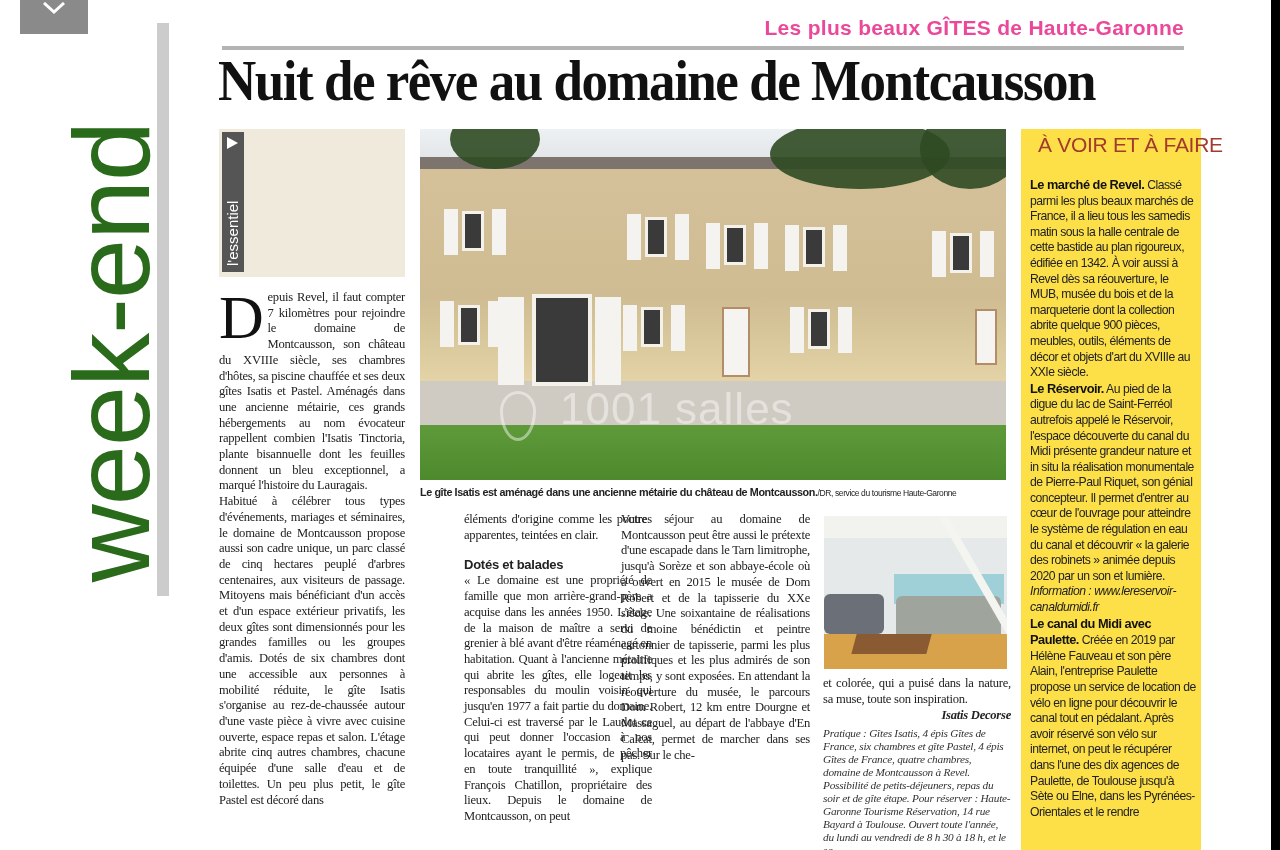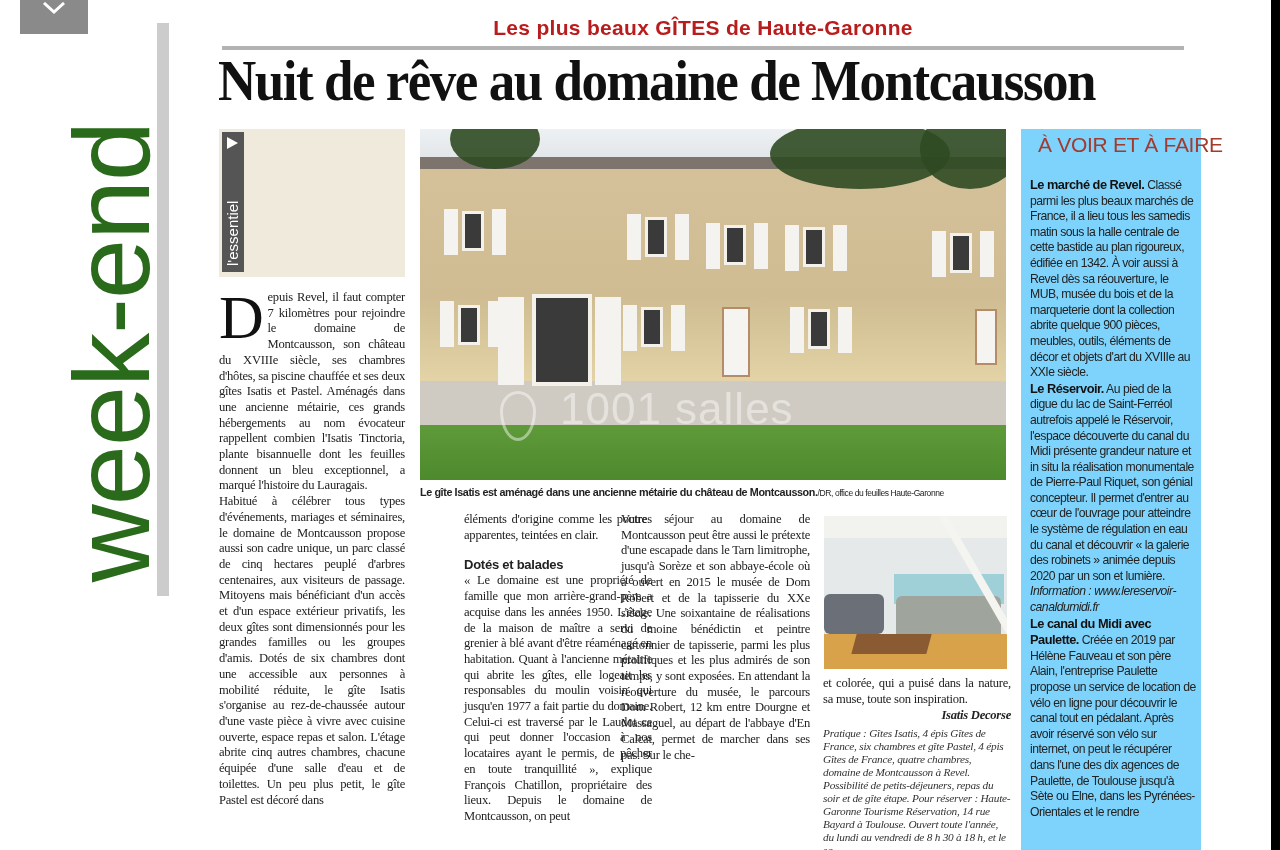--- a/index.html
+++ b/index.html
@@ -7,21 +7,21 @@
   body { position: relative; font-family: "Liberation Serif", serif; color: #1a1a1a; }
 
   .viewer-btn { position: absolute; left: 20px; top: 0; width: 68px; height: 34px; background: #8a8a8a; display: flex; align-items: flex-start; justify-content: center; cursor: pointer; }
   .viewer-btn svg { margin-top: 2px; }
   .right-edge { position: absolute; right: 0; top: 0; width: 9px; height: 850px; background: #000; }
 
   .weekend { position: absolute; left: 62px; top: 102px; width: 100px; height: 500px; }
   .weekend span { position: absolute; left: 50%; top: 50%; transform: translate(-50%, -50%) rotate(-90deg); font-family: "Liberation Sans", sans-serif; font-size: 108px; line-height: 1; color: #2a6a1b; white-space: nowrap; letter-spacing: -1px; }
   .gray-rule { position: absolute; left: 157px; top: 23px; width: 12px; height: 573px; background: #cccccc; }
 
-  .kicker { position: absolute; left: 222px; top: 16px; width: 962px; text-align: center; font-family: "Liberation Sans", sans-serif; font-weight: bold; font-size: 21px; color: #b91c1c; letter-spacing: 0.3px; }
+  .kicker { position: absolute; left: 222px; top: 16px; width: 962px; text-align: right; font-family: "Liberation Sans", sans-serif; font-weight: bold; font-size: 21px; color: #ec4899; letter-spacing: 0.3px; }
   .kicker-rule { position: absolute; left: 222px; top: 46px; width: 962px; height: 4px; background: #b3b3b3; }
   .headline { position: absolute; left: 218px; top: 52px; width: 990px; font-family: "Liberation Serif", serif; font-size: 57px; line-height: 1; color: #111; letter-spacing: -1.6px; white-space: nowrap; transform: scaleX(0.93); transform-origin: left top; }
 
   .essentiel { position: absolute; left: 219px; top: 129px; width: 186px; height: 148px; background: #efeadb; }
   .essentiel .tab { position: absolute; left: 3px; top: 3px; width: 22px; height: 140px; background: #555; color: #fff; }
   .essentiel .tab .tri { position: absolute; left: 5px; top: 5px; width: 0; height: 0; border-top: 6px solid transparent; border-bottom: 6px solid transparent; border-left: 11px solid #fff; }
   .essentiel .tab .lbl { position: absolute; left: 50%; bottom: 6px; transform-origin: left bottom; transform: translateX(8px) rotate(-90deg); font-family: "Liberation Sans", sans-serif; font-size: 15px; white-space: nowrap; color: #fff; }
   .essentiel .txt { position: absolute; left: 39px; top: 3px; width: 145px; font-family: "Liberation Sans", sans-serif; font-size: 12.2px; line-height: 15.6px; color: #222; letter-spacing: -0.4px; }
 
   .body-col { position: absolute; font-family: "Liberation Serif", serif; font-size: 12.6px; line-height: 15.7px; text-align: justify; color: #222; letter-spacing: -0.25px; hyphens: auto; }
@@ -54,21 +54,21 @@
 
   .photo-small { position: absolute; left: 824px; top: 516px; width: 183px; height: 153px; overflow: hidden; background: #e6e9ea; }
   .photo-small .ceil { position: absolute; left: 0; top: 0; width: 100%; height: 22px; background: #f2f2ee; }
   .photo-small .aqua { position: absolute; left: 70px; top: 58px; width: 110px; height: 30px; background: #9fd0d8; }
   .photo-small .sofa1 { position: absolute; left: 0; top: 78px; width: 60px; height: 40px; background: #6b7078; border-radius: 6px; }
   .photo-small .sofa2 { position: absolute; left: 72px; top: 80px; width: 105px; height: 46px; background: #9fa49c; border-radius: 6px; }
   .photo-small .floor { position: absolute; left: 0; top: 118px; width: 100%; height: 35px; background: #d8a24a; }
   .photo-small .table { position: absolute; left: 30px; top: 118px; width: 75px; height: 20px; background: #8a5a32; transform: skewX(-15deg); }
   .photo-small .beam { position: absolute; left: 115px; top: 0; width: 8px; height: 160px; background: #f4f4f0; transform: rotate(-30deg); transform-origin: top; }
 
-  .sidebar { position: absolute; left: 1021px; top: 129px; width: 180px; height: 721px; background: #7dd3fc; }
+  .sidebar { position: absolute; left: 1021px; top: 129px; width: 180px; height: 721px; background: #fde047; }
   .sidebar .title { position: absolute; left: 17px; top: 4px; font-family: "Liberation Sans", sans-serif; font-size: 21px; color: #a33a2e; white-space: nowrap; letter-spacing: -0.3px; }
   .sidebar .sb-body { position: absolute; left: 9px; top: 48px; width: 168px; font-family: "Liberation Sans", sans-serif; font-size: 12.2px; line-height: 15.6px; color: #222; letter-spacing: -0.5px; }
   .sidebar .sb-body b { font-size: 12.8px; color: #111; }
   .sidebar .sb-body i { font-style: italic; }
 </style>
 </head>
 <body>
 
 <div class="viewer-btn">
   <svg width="28" height="14" viewBox="0 0 28 14">
@@ -133,21 +133,21 @@
     <div class="win" style="left:388px;top:180px"></div>
     <div class="shutter" style="left:418px;top:178px"></div>
   <div class="door" style="left:555px;top:180px;width:22px;height:56px"></div>
   <div class="tree" style="left:30px;top:-20px;width:90px;height:60px"></div>
   <div class="tree" style="left:350px;top:-10px;width:180px;height:70px"></div>
   <div class="tree" style="left:500px;top:-20px;width:100px;height:80px"></div>
   <div class="pin"></div>
   <div class="watermark">1001 salles</div>
 </div>
 <div class="caption">
-  <span>Le gîte Isatis est aménagé dans une ancienne métairie du château de Montcausson.</span><span class="credit">/DR, office du feuilles Haute-Garonne</span>
+  <span>Le gîte Isatis est aménagé dans une ancienne métairie du château de Montcausson.</span><span class="credit">/DR, service du tourisme Haute-Garonne</span>
 </div>
 
 <div class="body-col col2">
   <p>éléments d'origine comme les poutres apparentes, teintées en clair.</p>
   <div class="subhead">Dotés et balades</div>
   <p>« Le domaine est une propriété de famille que mon arrière-grand-père a acquise dans les années 1950. L'étage de la maison de maître a servi de grenier à blé avant d'être réaménagé en habitation. Quant à l'ancienne métairie qui abrite les gîtes, elle logeait les responsables du moulin voisin qui jusqu'en 1977 a fait partie du domaine. Celui-ci est traversé par le Laudot ce qui peut donner l'occasion à nos locataires ayant le permis, de pêcher en toute tranquillité », explique François Chatillon, propriétaire des lieux. Depuis le domaine de Montcausson, on peut</p>
 </div>
 
 <div class="body-col col3">
   <p>Votre séjour au domaine de Montcausson peut être aussi le prétexte d'une escapade dans le Tarn limitrophe, jusqu'à Sorèze et son abbaye-école où a ouvert en 2015 le musée de Dom Robert et de la tapisserie du XXe siècle. Une soixantaine de réalisations du moine bénédictin et peintre cartonnier de tapisserie, parmi les plus prolifiques et les plus admirés de son temps, y sont exposées. En attendant la réouverture du musée, le parcours Dom Robert, 12 km entre Dourgne et Massaguel, au départ de l'abbaye d'En Calcat, permet de marcher dans ses pas. Sur le che-</p>

